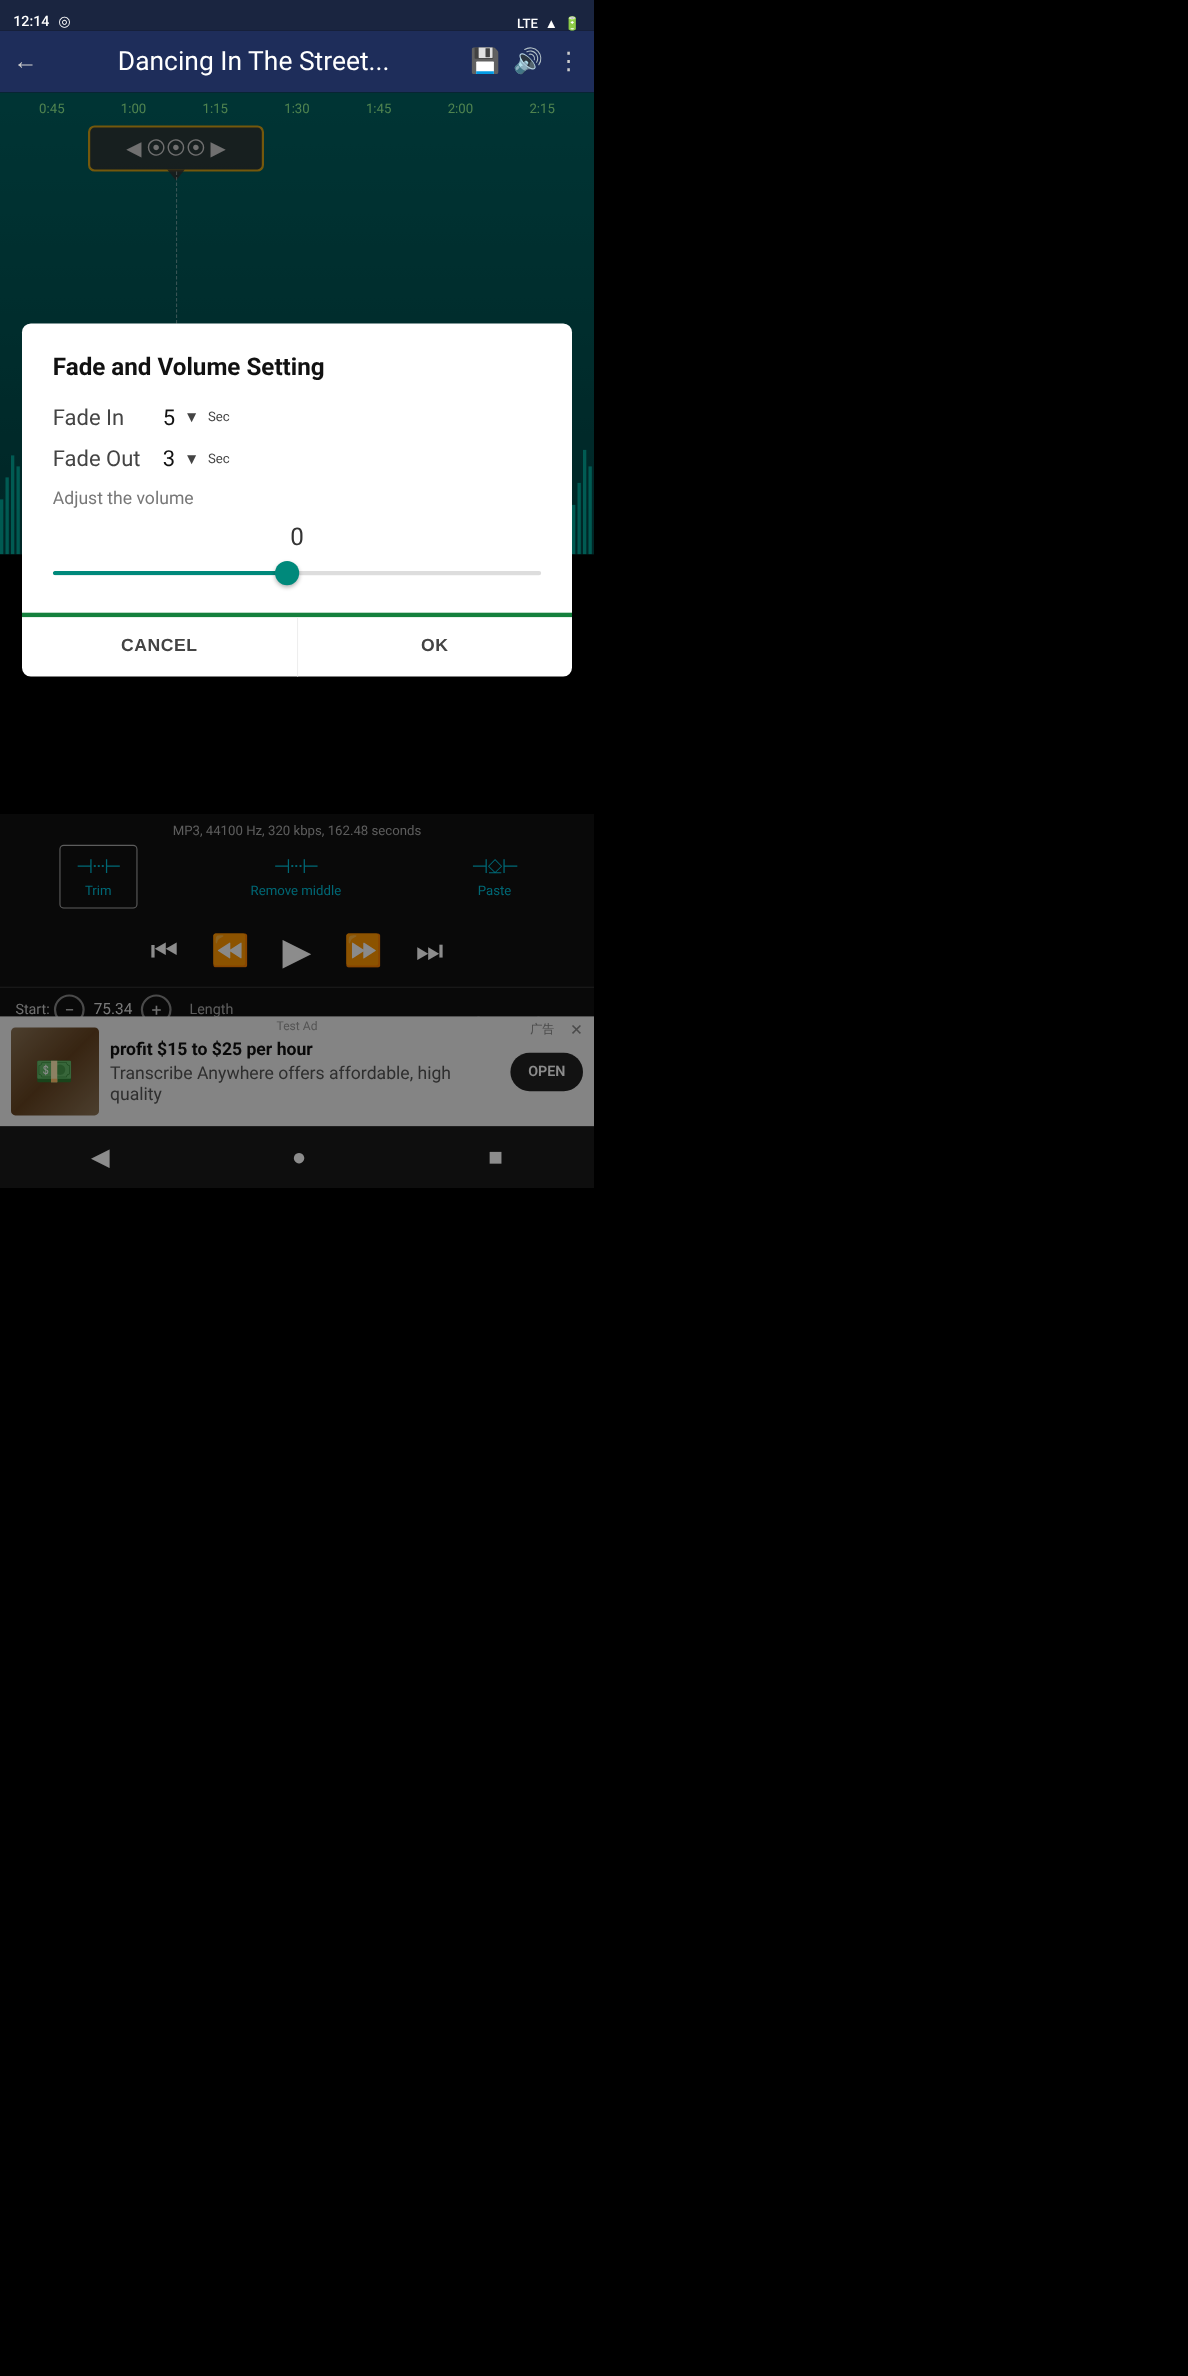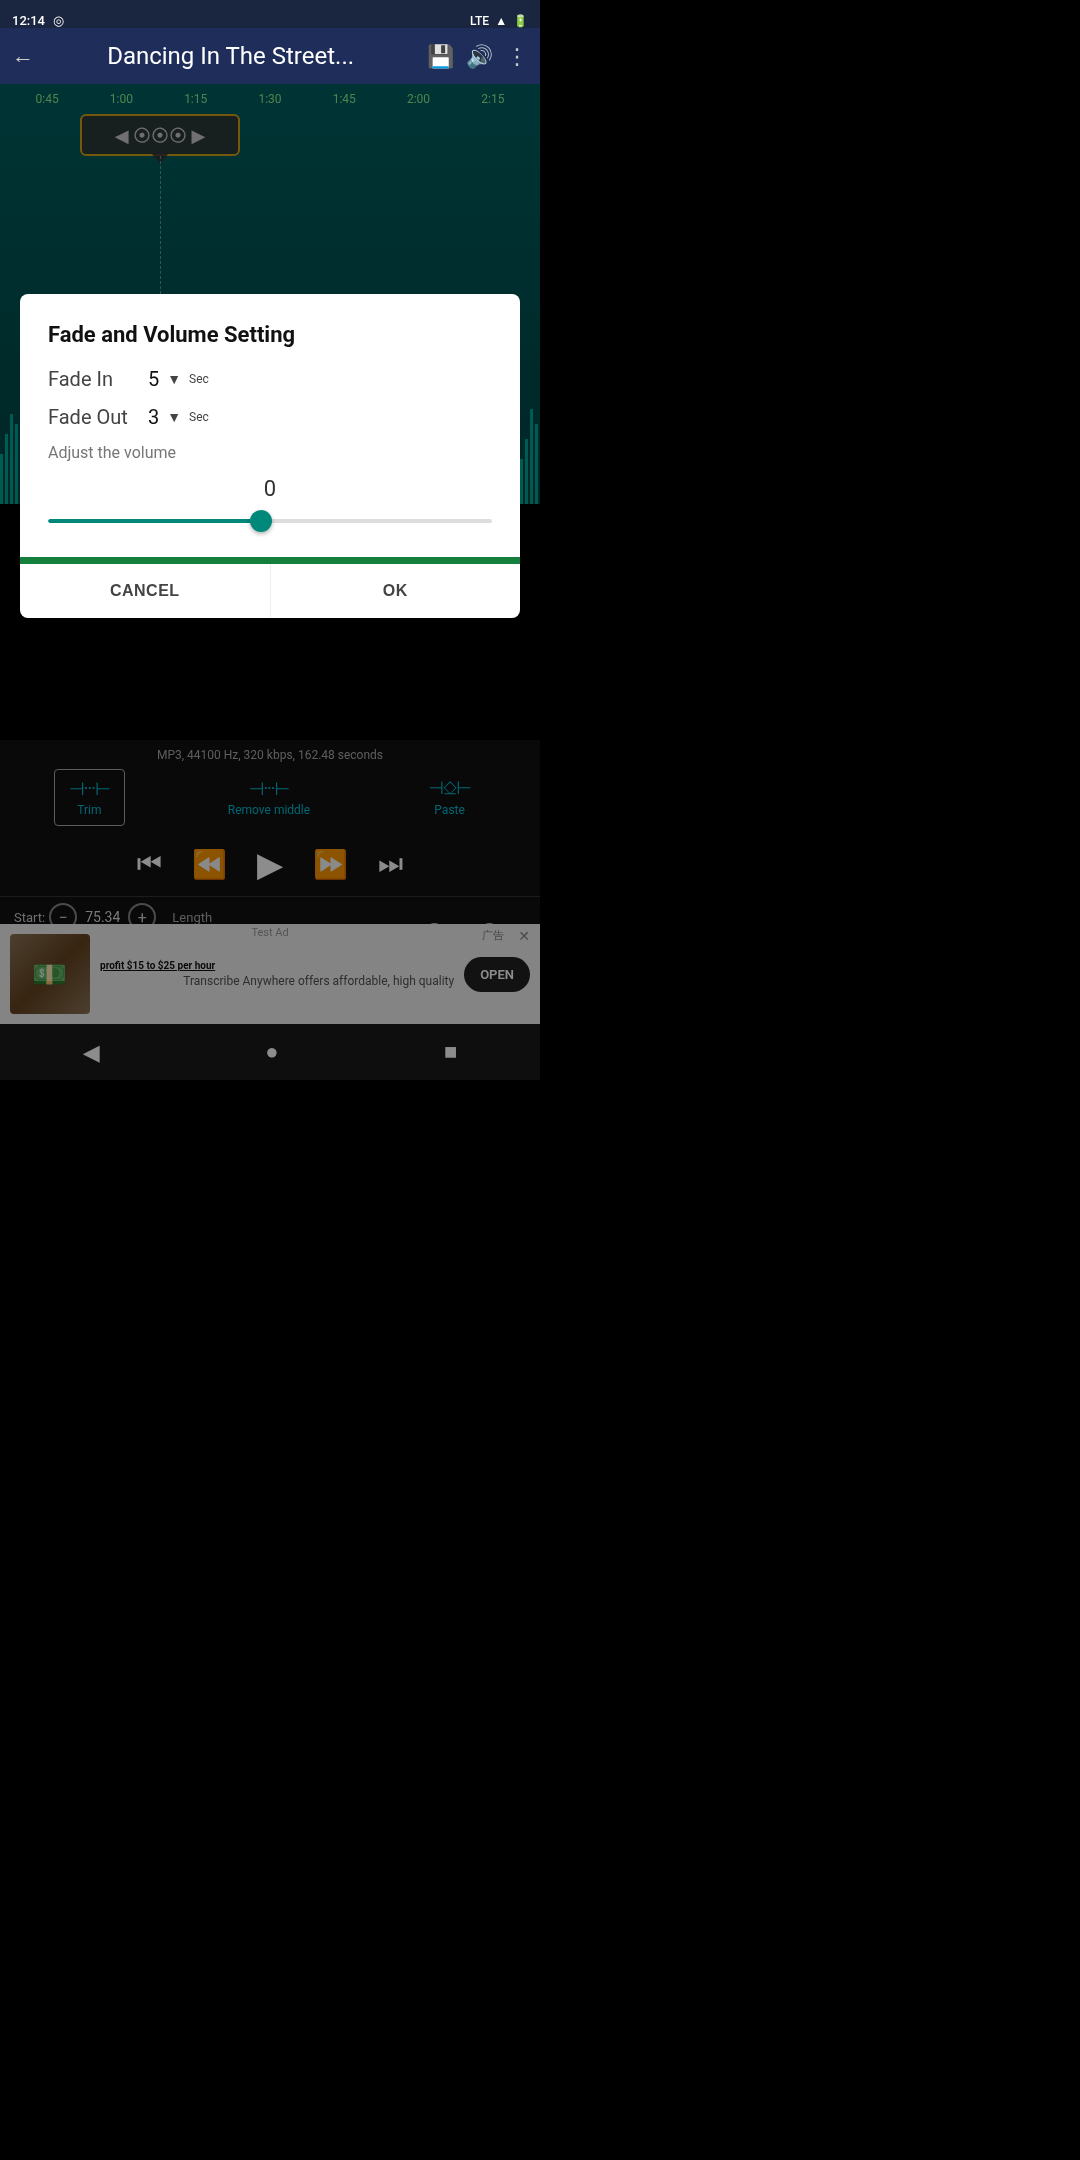--- a/index.html
+++ b/index.html
@@ -225,21 +225,21 @@
       transform: translate(-50%, -50%);
       width: 22px;
       height: 22px;
       border-radius: 50%;
       background: #00897b;
       box-shadow: 0 2px 4px rgba(0,0,0,0.3);
     }
     .dialog-buttons {
       display: flex;
       gap: 0;
-      border-top: 7px solid #15803d;
+      border-top: 4px solid #15803d;
       margin: 0 -28px -20px -28px;
       padding: 0;
     }
     .dialog-btn {
       flex: 1;
       padding: 18px 0;
       border: none;
       background: transparent;
       font-size: 16px;
       font-weight: 700;
@@ -366,22 +366,22 @@
       height: 80px;
       background: linear-gradient(135deg, #8B7355 0%, #654321 50%, #8B7355 100%);
       border-radius: 4px;
       flex-shrink: 0;
       display: flex;
       align-items: center;
       justify-content: center;
       overflow: hidden;
     }
     .ad-text { flex: 1; }
-    .ad-headline { font-size: 10px; font-weight: 700; color: #111; text-decoration: underline; }
-    .ad-sub { font-size: 12px; color: #555; margin-top: 3px; text-align: right; }
+    .ad-headline { font-size: 16px; font-weight: 700; color: #111; }
+    .ad-sub { font-size: 16px; color: #555; margin-top: 3px; }
     .ad-btn {
       background: #222;
       color: #fff;
       padding: 10px 16px;
       border-radius: 24px;
       font-size: 13px;
       font-weight: 600;
       cursor: pointer;
       white-space: nowrap;
     }

